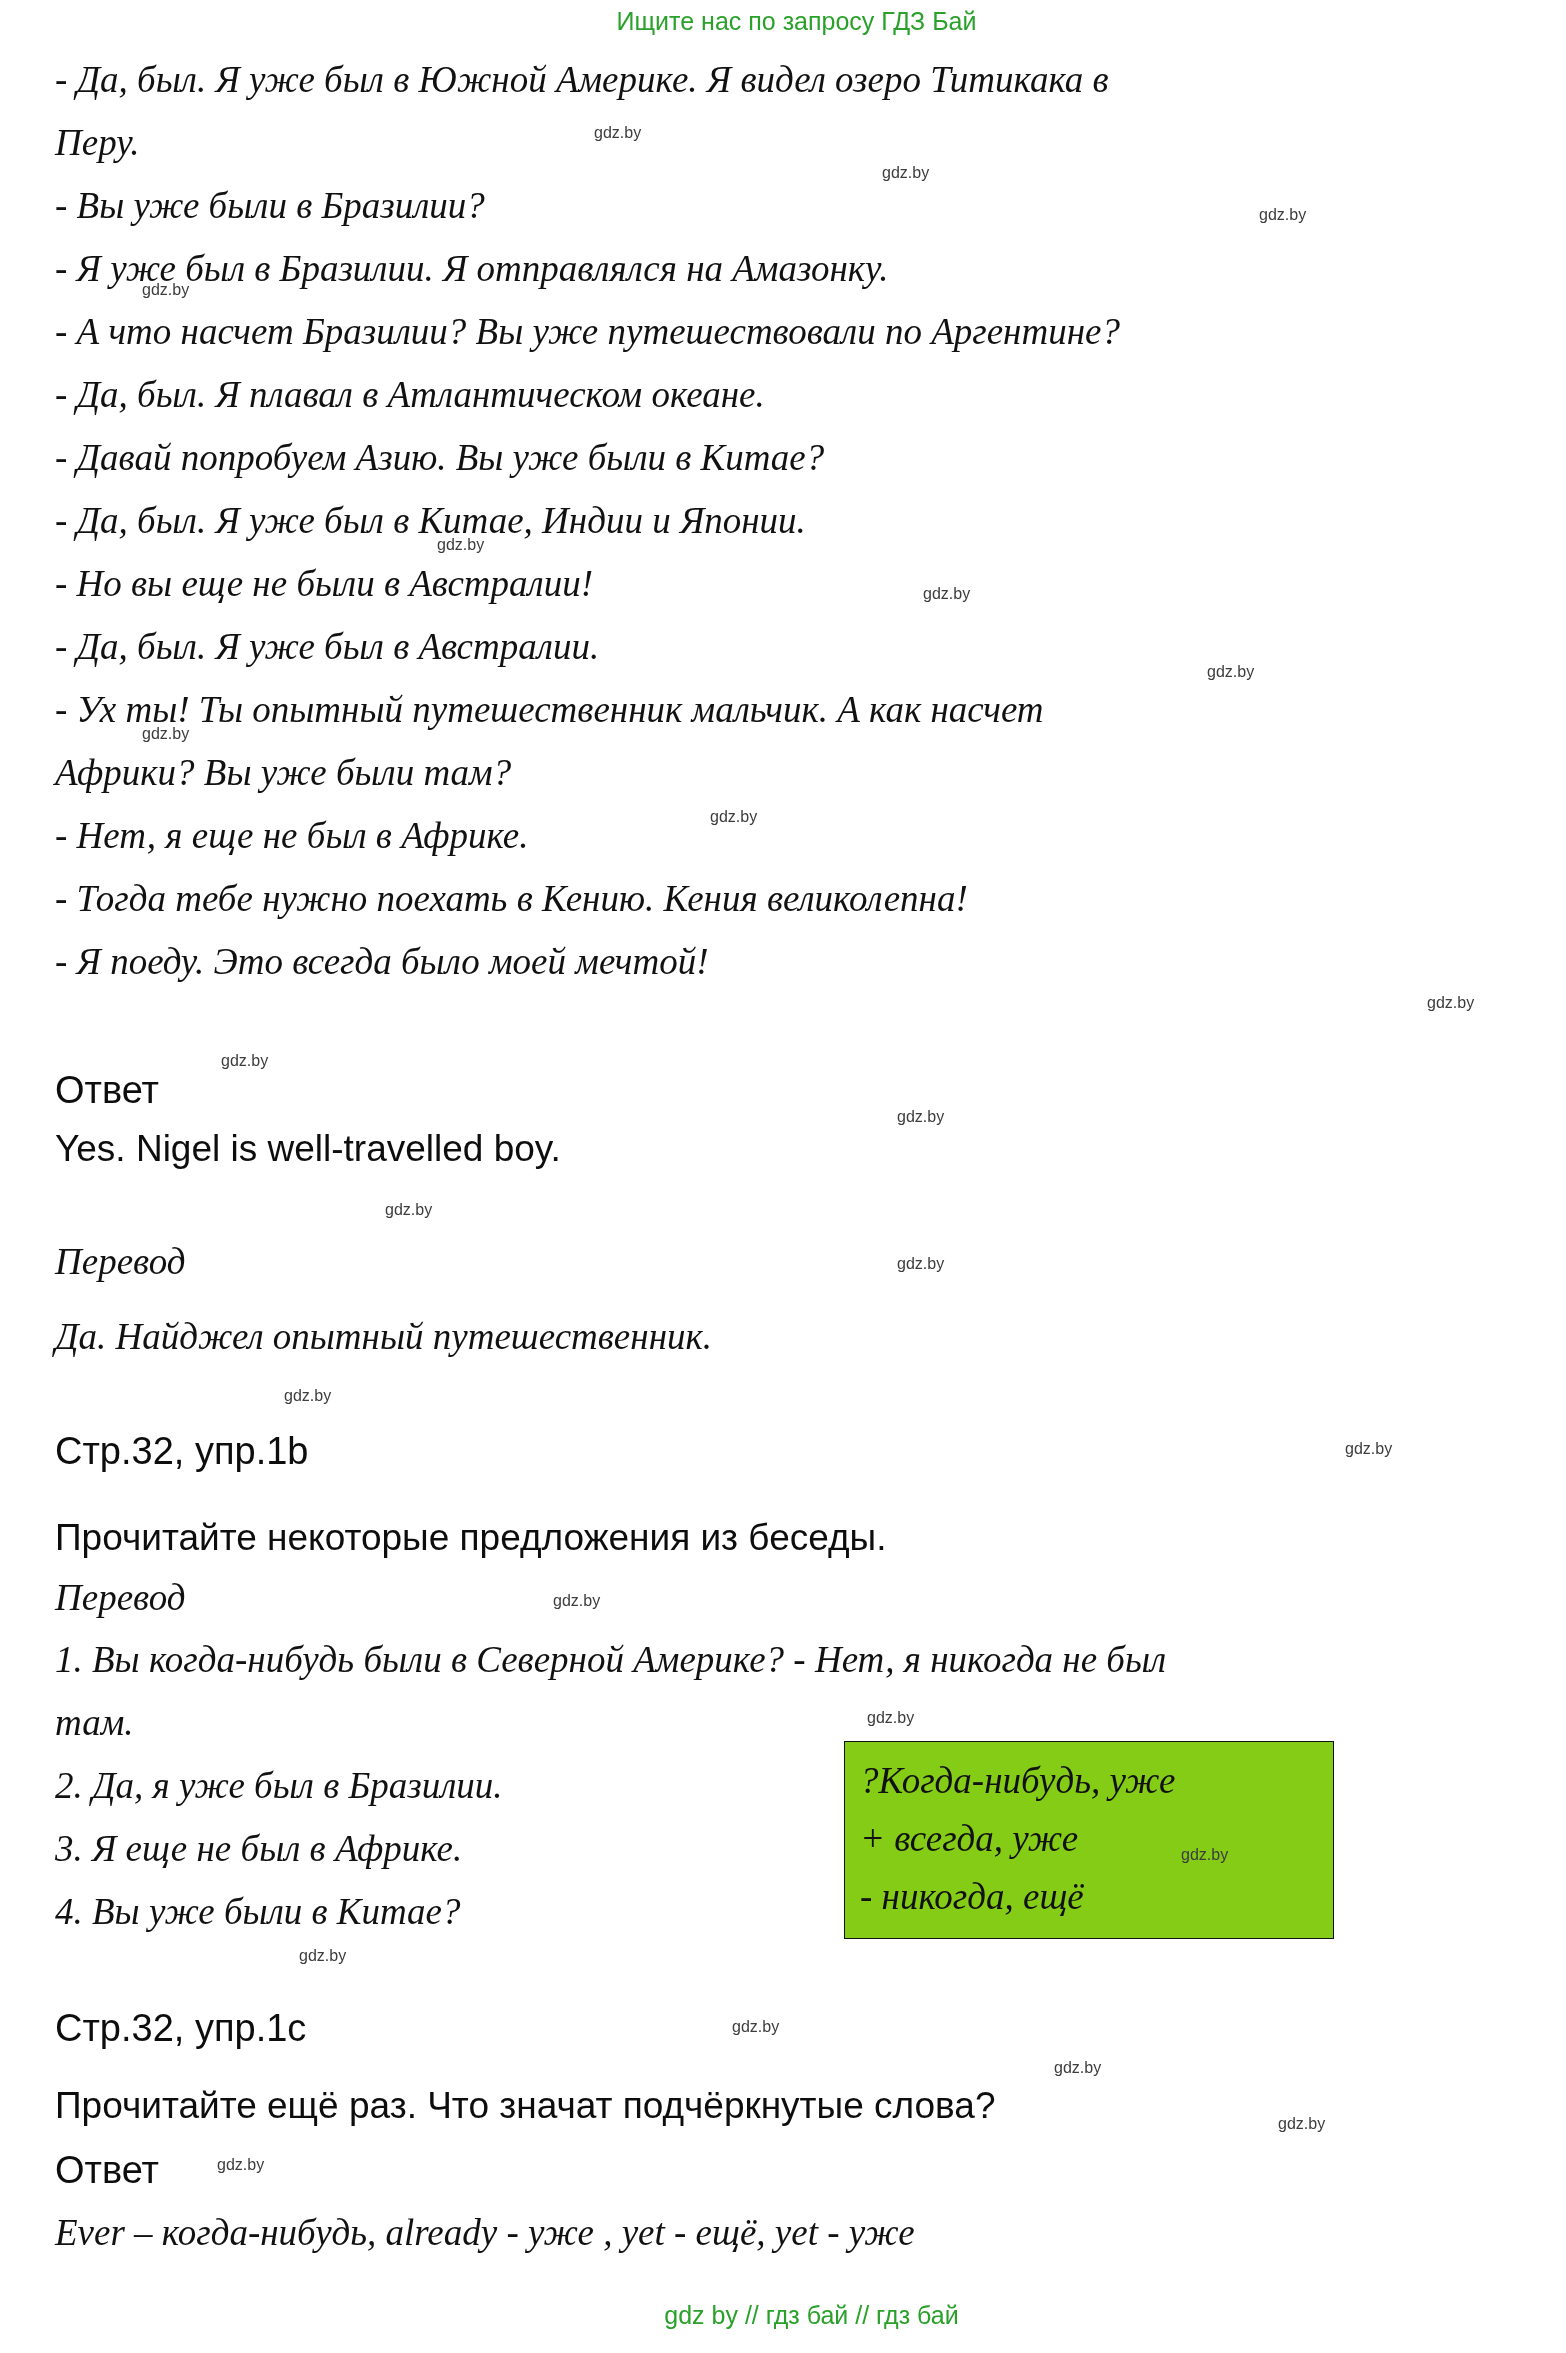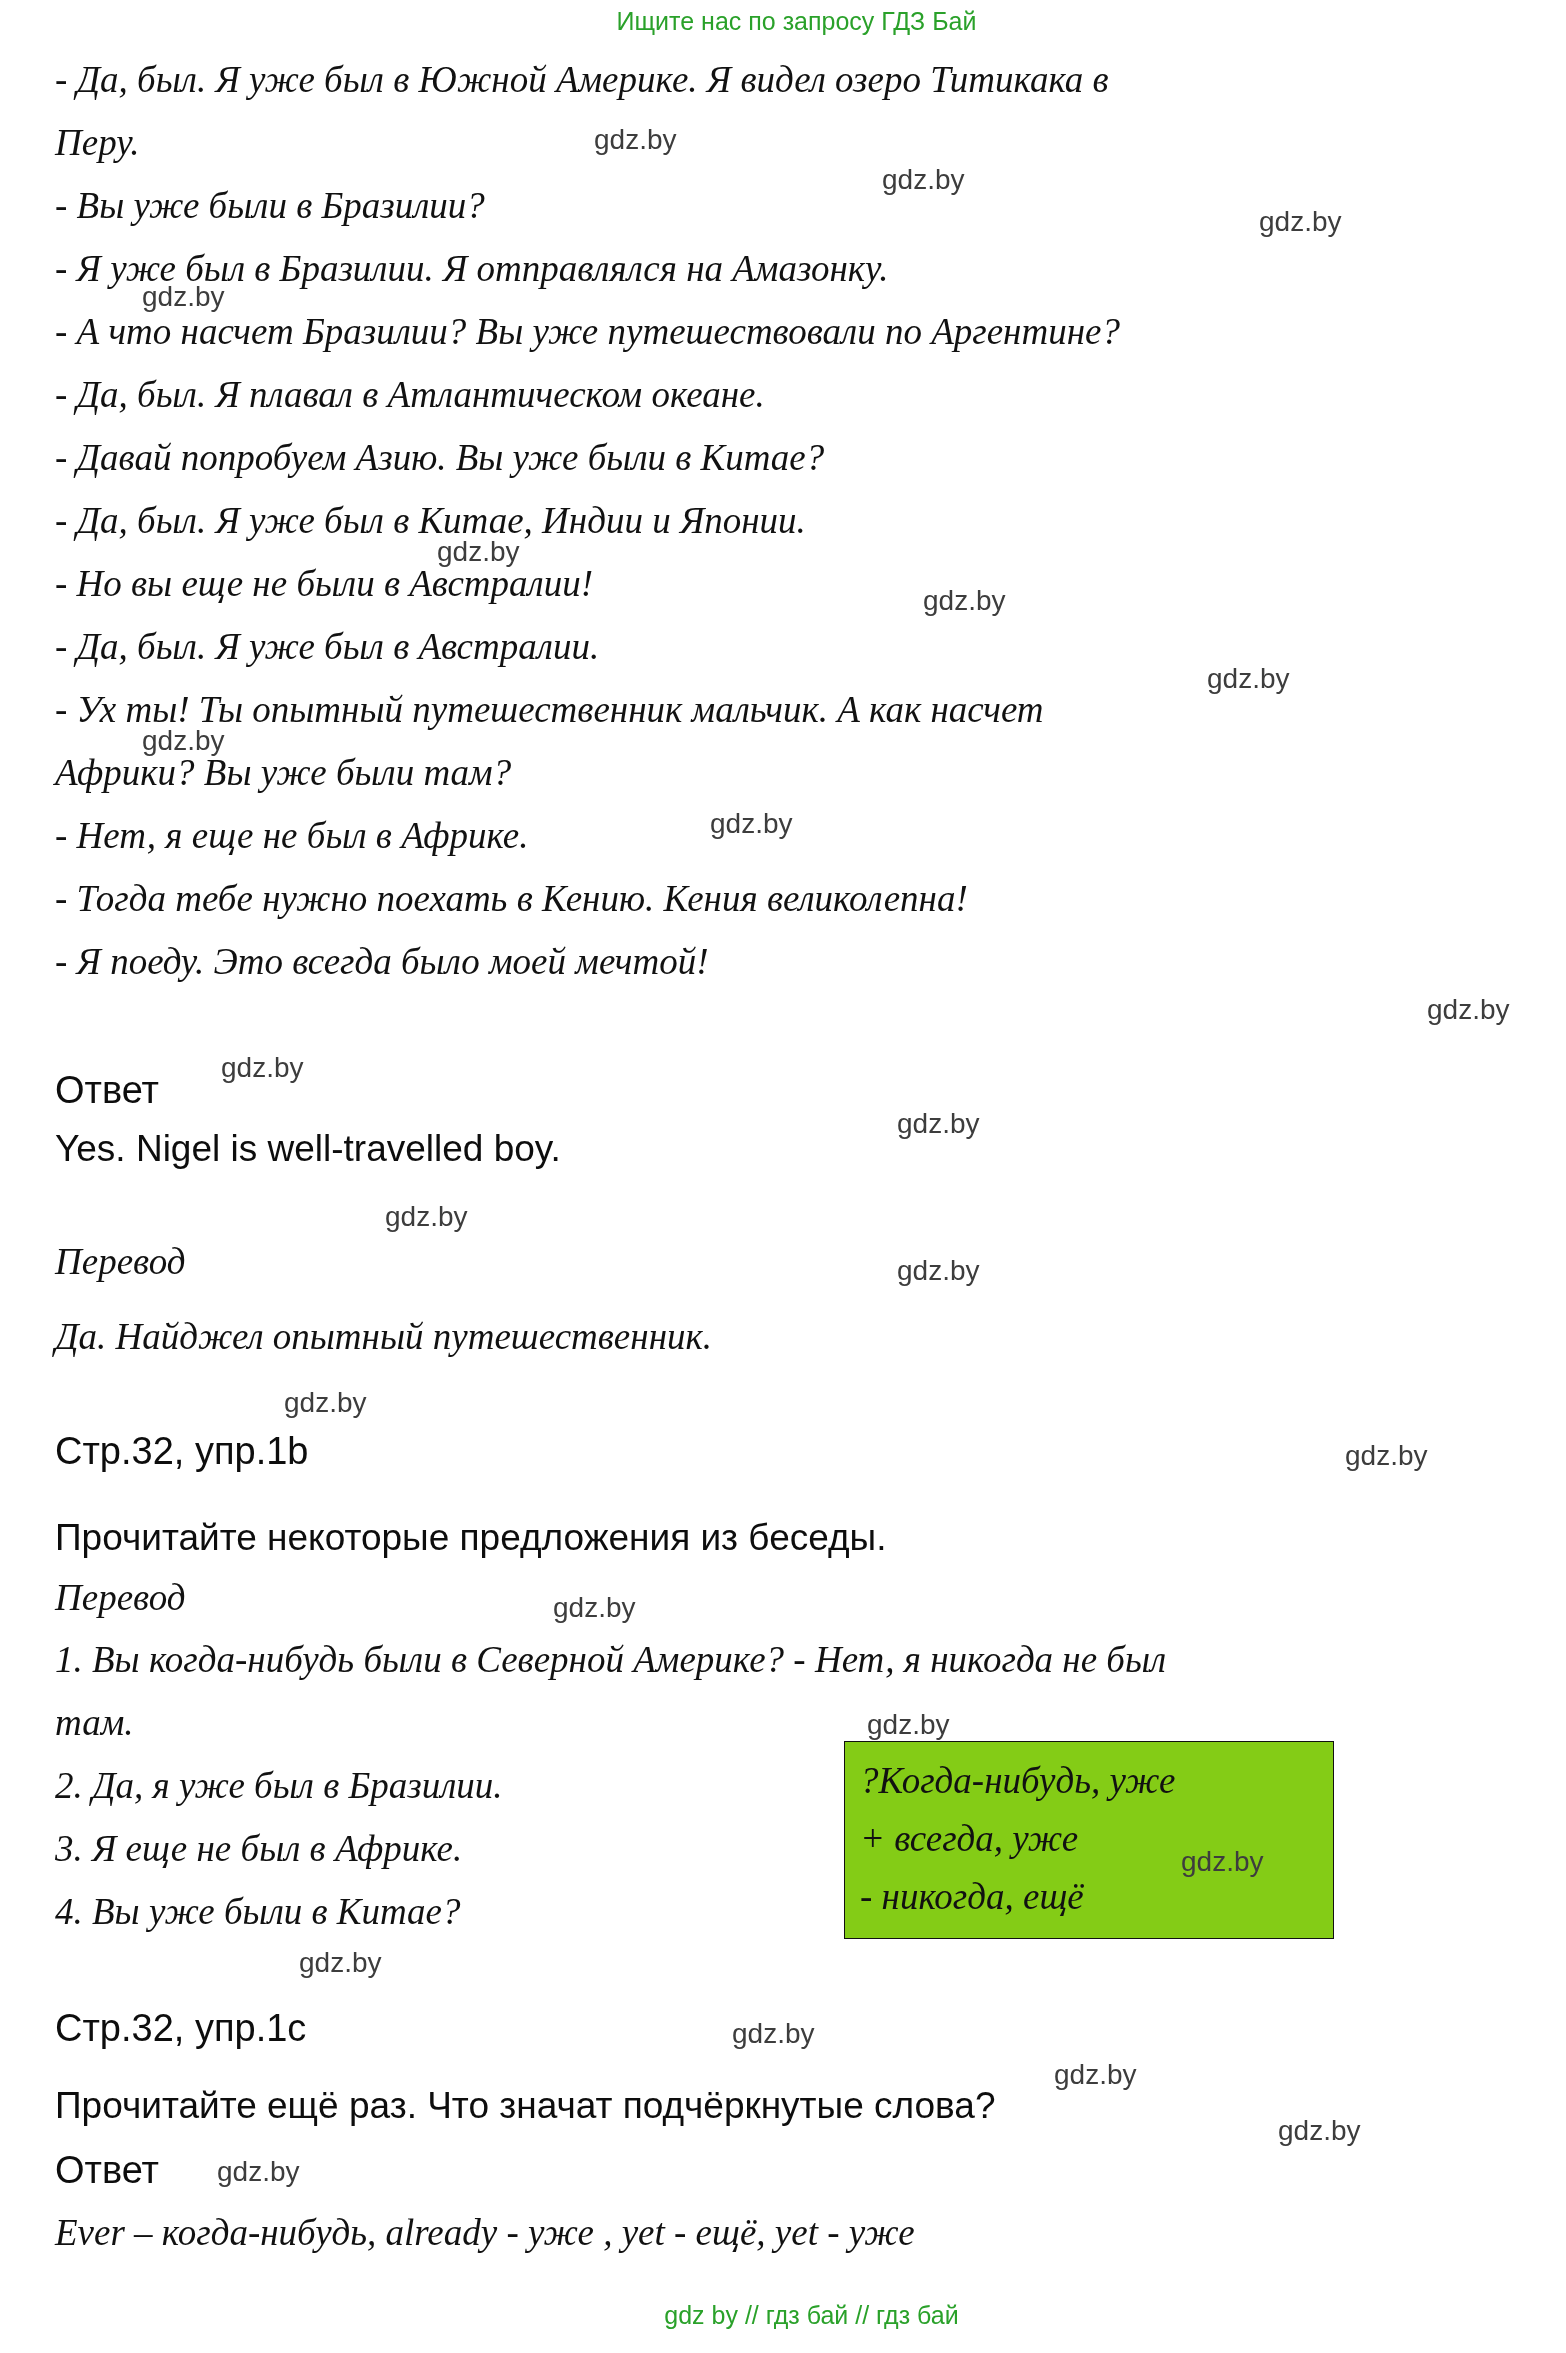--- a/index.html
+++ b/index.html
@@ -36,21 +36,21 @@
   .pos-1c-answer { top:2210px; }
 
   .hint-box {
     position:absolute; left:844px; top:1741px; width:465px;
     border:1.7px solid #111; padding:10px 8.3px 11.6px 15px; background:#84cc16;
   }
   .box-line { font-style:italic; font-size:37px; line-height:58px; white-space:nowrap; }
 
   .wm {
     position:absolute; font-family:"Liberation Sans", sans-serif;
-    font-style:normal; font-size:28px; color:#3d3d3d; white-space:nowrap;
+    font-style:normal; font-size:16px; color:#3d3d3d; white-space:nowrap;
   }
 </style>
 </head>
 <body>
 
 <div class="page">
 
   <div class="header-note green">Ищите нас по запросу ГДЗ Бай</div>
 
   <div class="dialogue">

